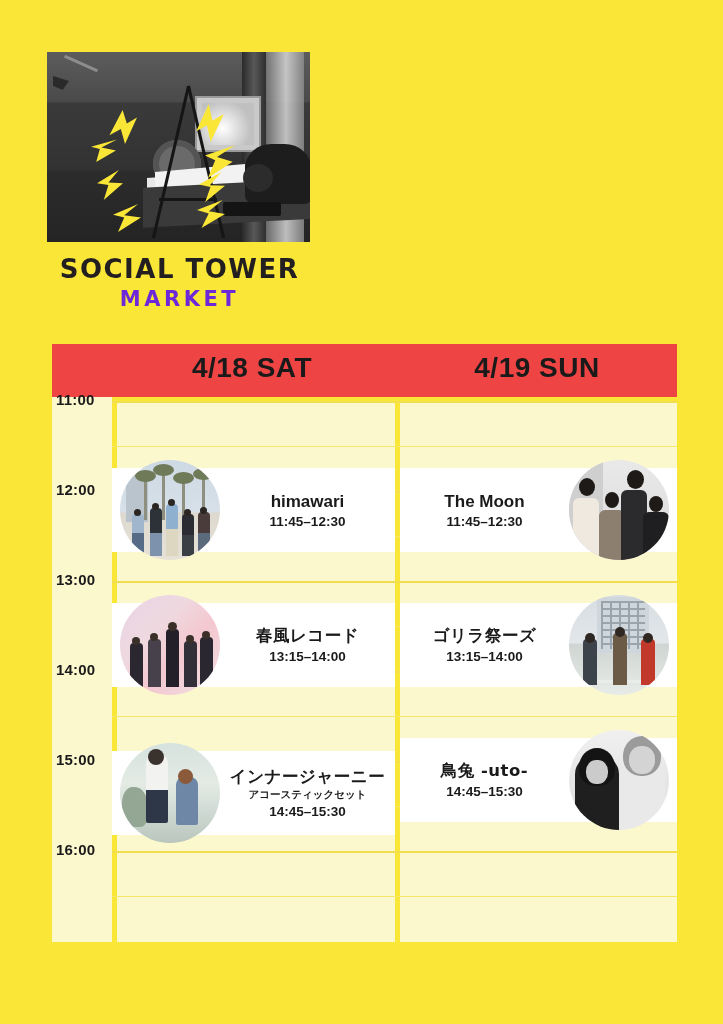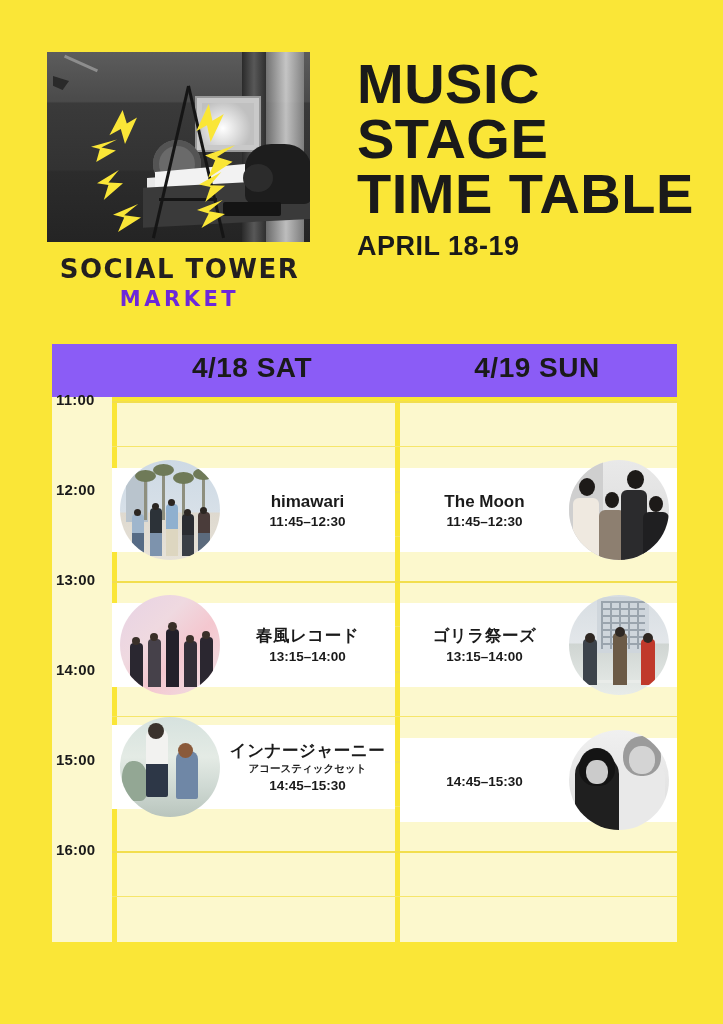--- a/index.html
+++ b/index.html
@@ -120,21 +120,21 @@
   }
   .ttl-date{
     font-family:"Liberation Sans",sans-serif;
     font-weight:700;font-size:27px;letter-spacing:0.5px;color:#1a1a1a;
     margin-top:10px;
   }
 
   
   .panel{
     position:absolute;left:52px;top:344px;width:625px;height:598px;
-    background:#8b5cf6;
+    background:#ef4444;
   }
   .day-head{
     position:absolute;left:0;top:0;width:625px;height:53px;
   }
   .day-title{
     position:absolute;top:8px;
     font-family:"Liberation Sans",sans-serif;
     font-weight:700;font-size:28px;color:#1a1a1a;letter-spacing:0.5px;
     text-align:center;
   }
@@ -304,26 +304,20 @@
         <div class="bolt b6"></div>
         <div class="bolt b7"></div>
         <div class="bolt b8"></div>
       </div>
       <div class="logo-text">
         <div class="logo-main">SOCIAL TOWER</div>
         <div class="logo-sub">MARKET</div>
       </div>
     </div>
 
-    <div class="title-block">
-      <div class="ttl">MUSIC</div>
-      <div class="ttl">STAGE</div>
-      <div class="ttl">TIME TABLE</div>
-      <div class="ttl-date">APRIL 18-19</div>
-    </div>
 
   </div>
 
   <div class="panel">
 
     <div class="day-head">
       <div class="day-title sat">4/18 SAT</div>
       <div class="day-title sun">4/19 SUN</div>
     </div>
 
@@ -396,21 +390,21 @@
             <div class="f f5"></div>
               <div class="h" style="left:82px;bottom:56px;width:8px;height:8px"></div>
           </div>
         </div>
         <div class="ev-text">
           <div class="ev-name jp">春風レコード</div>
           <div class="ev-time">13:15–14:00</div>
         </div>
       </div>
 
-      <div class="event sat" style="top:328px">
+      <div class="event sat" style="top:354px">
         <div class="ev-photo left">
           <div class="ph ph-inner">
             <div class="bush"></div>
             <div class="a"></div>
               <div class="ah"></div>
             <div class="b"></div>
               <div class="bh"></div>
           </div>
         </div>
         <div class="ev-text">
@@ -464,19 +458,20 @@
           <div class="ph ph-uto">
             <div class="p2"></div>
               <div class="p2h"></div>
               <div class="p2f"></div>
             <div class="p1"></div>
               <div class="p1h"></div>
               <div class="p1f"></div>
           </div>
         </div>
         <div class="ev-text">
+          <div class="ev-name jp">鳥兔 -uto-</div>
           <div class="ev-time">14:45–15:30</div>
         </div>
       </div>
 
     </div>
   </div>
 </div>
 
 </body></html>

